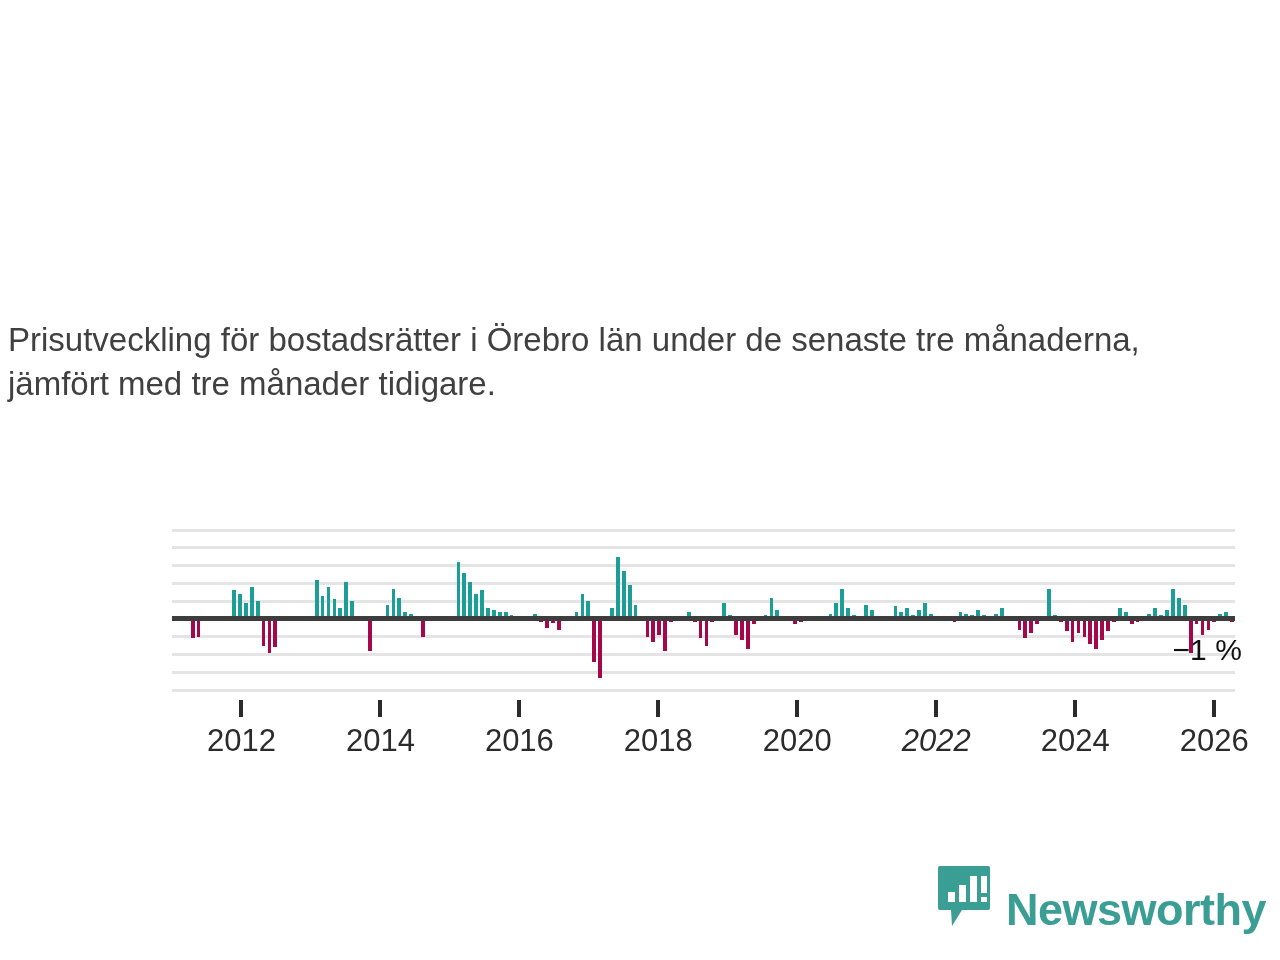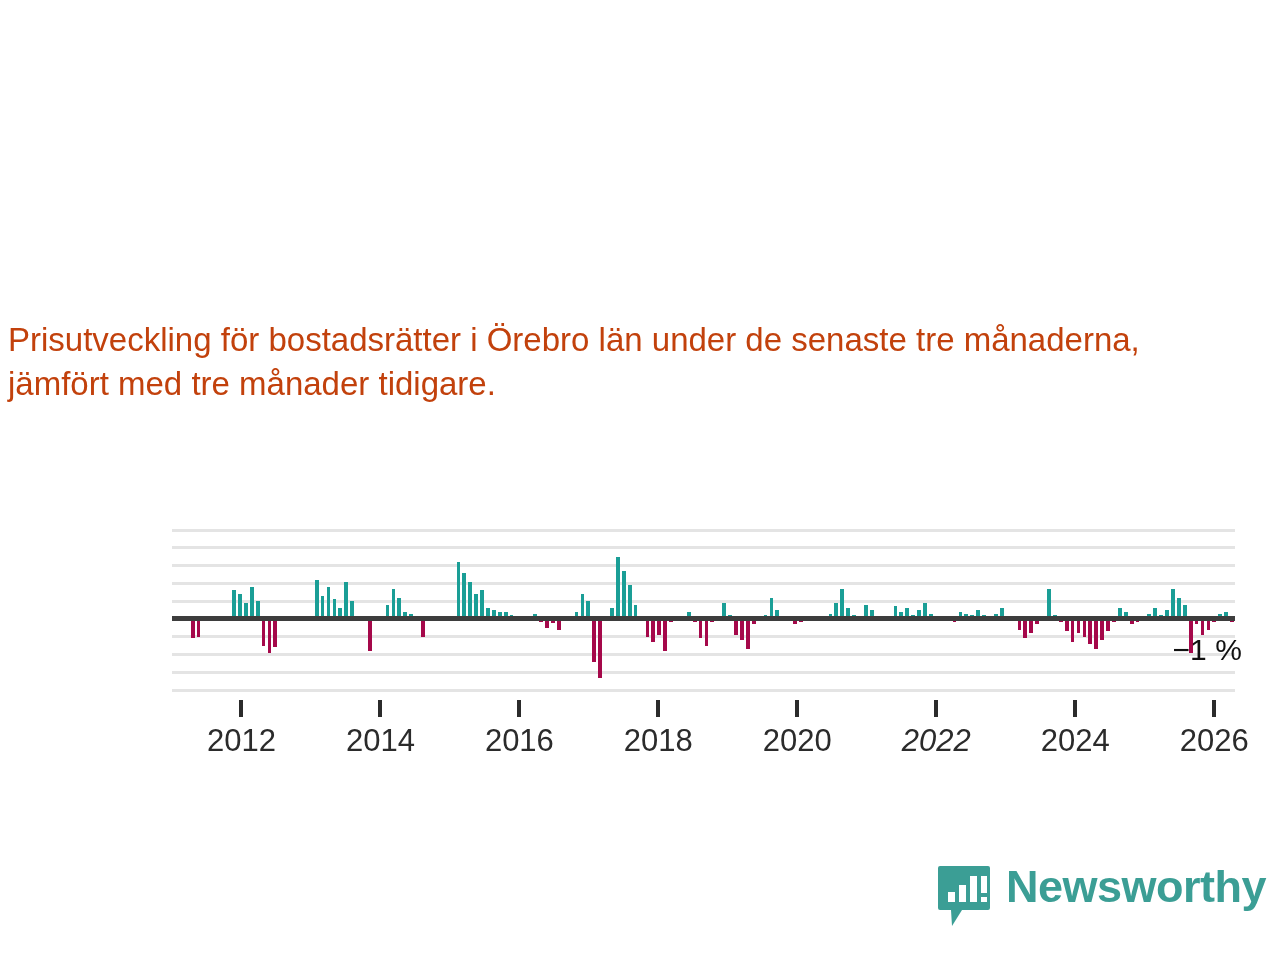--- a/index.html
+++ b/index.html
@@ -37,21 +37,21 @@
 
   
   #chart-subtitle {
     position: absolute;
     left: 8px;
     top: 285px;
     width: 1190px;
     font-size: 33px;
     font-weight: 400;
     line-height: 1.33;
-    color: #c2410c;
+    color: #404040;
   }
 
   
   #chart-area {
     position: absolute;
     left: 0px;
     top: 530px;
     width: 1280px;
     height: 225px;
   }
@@ -138,21 +138,21 @@
     color: #2b2b2b;
     white-space: nowrap;
   }
 
   
   #logo {
     position: absolute;
     right: 14px;
     bottom: 28px;
     display: flex;
-    align-items: flex-start;
+    align-items: flex-end;
     gap: 14px;
   }
   #logo .mark { display: block; }
   #logo .wordmark {
     font-size: 45px;
     font-weight: 700;
     letter-spacing: -0.5px;
     line-height: 1;
   }
 </style>

